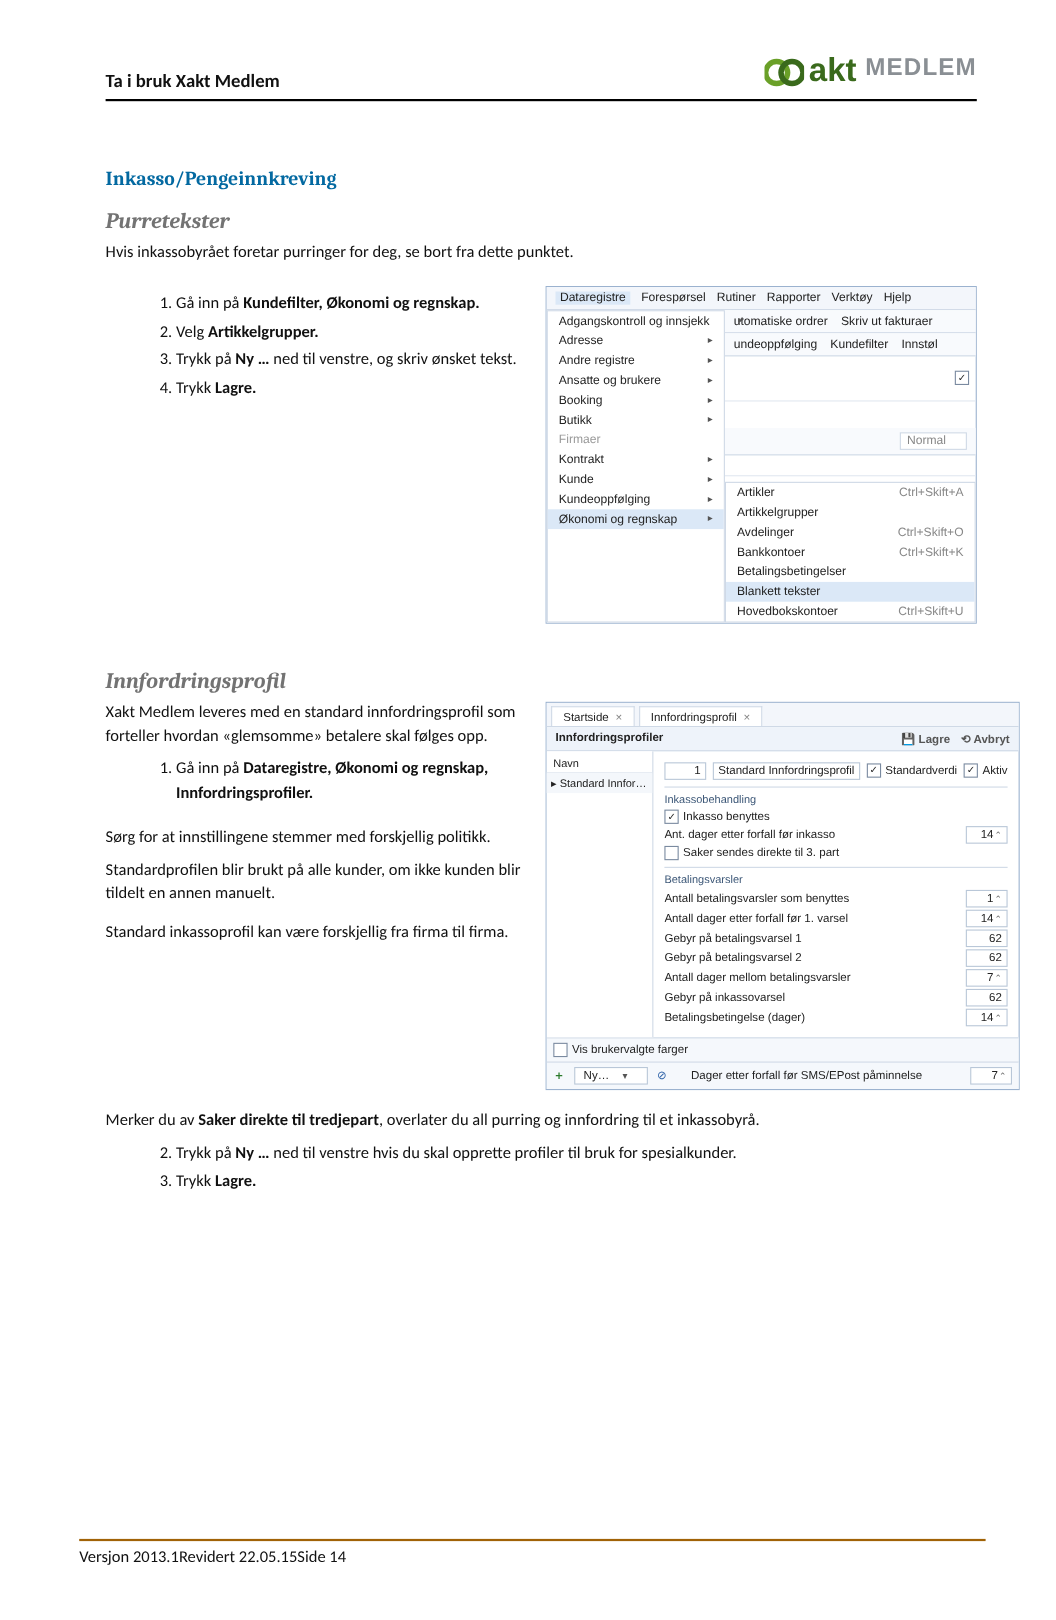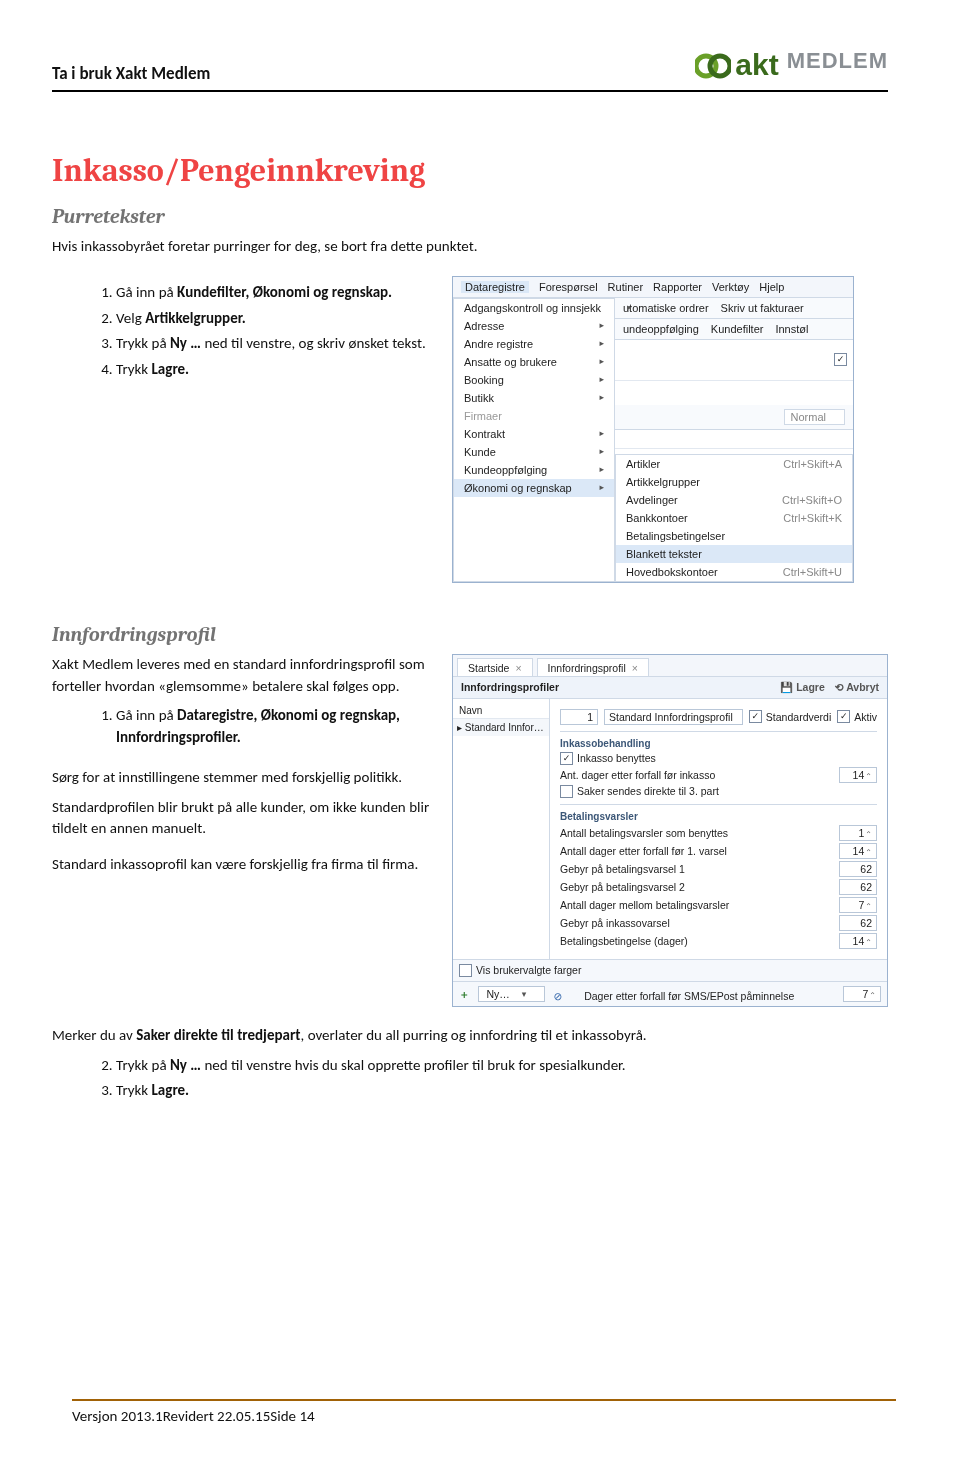--- a/index.html
+++ b/index.html
@@ -1,21 +1,21 @@
 <!DOCTYPE html>
 <html><head>
 <meta charset="utf-8">
 <style>
   body{margin:0;font-family:Calibri,Arial,sans-serif;color:#111;background:#fff}
-  .page{width:960px;height:1473px;margin:0 auto;position:relative;box-sizing:border-box;padding:48px 72px 56px 52px}
+  .page{width:960px;height:1473px;margin:0 auto;position:relative;box-sizing:border-box;padding:48px 72px 56px 96px}
   .header{display:flex;justify-content:space-between;align-items:flex-end;border-bottom:2px solid #000;padding-bottom:6px;margin-bottom:60px}
   .header-title{font-weight:700;font-size:17px}
   .logo{display:flex;gap:4px}
   .logo svg{display:block}
-  .h1{font-family:Cambria,Georgia,serif;font-size:32px;font-weight:700;color:#ef4444;margin:0 0 16px}
+  .h1{font-family:Cambria,Georgia,serif;font-size:18px;font-weight:700;color:#0369a1;margin:0 0 16px}
   .h2{font-family:Cambria,Georgia,serif;font-size:20px;font-style:italic;font-weight:700;color:#737373;margin:0 0 8px}
   .body{font-size:15px;line-height:1.45}
   .body p{margin:0 0 8px}
   .steps{margin:6px 0 0 24px}
   .steps li{margin:0 0 4px}
   .b{font-weight:700}
   .section{margin-bottom:40px}
   .two-col{display:flex;gap:20px;align-items:flex-start}
   .left-col{flex:0 0 380px}
   
@@ -38,22 +38,22 @@
   .scr2 .panel{flex:1;padding:8px 10px}
   .scr2 .sidebar{width:96px;border-right:1px solid #cfd9e6;background:#fff;padding-top:4px}
   .scr2 .sidebar .sh{font-size:10px;padding:2px 6px;border-bottom:1px solid #e2e8f0}
   .scr2 .sidebar .srow{font-size:10px;padding:3px 4px;white-space:nowrap;overflow:hidden;text-overflow:ellipsis}
   .scr2 .frow{display:flex;align-items:center;gap:6px;margin:2px 0;font-size:10.5px;white-space:nowrap}
   .scr2 .frow .lab{flex:1;min-width:0;overflow:hidden;text-overflow:ellipsis}
   .scr2 .inp{border:1px solid #b9c7d8;background:#fff;padding:1px 4px;width:28px;text-align:right}
   .scr2 .spin::after{content:"⌃";font-size:8px;color:#666;margin-left:1px}
   .scr2 .inpw{border:1px solid #b9c7d8;background:#fff;padding:1px 4px;flex:1}
   .scr2 .group{border-top:1px solid #cfd9e6;margin-top:6px;padding-top:6px}
-  .scr2 .group .gtitle{font-size:10px;color:#3c5777;font-weight:700;margin-bottom:3px}
-  .scr2 .toolbar2{display:flex;gap:8px;border-top:1px solid #cfd9e6;background:#f5f8fc;padding:4px 6px;align-items:flex-end;font-size:10.5px;white-space:nowrap}
+  .scr2 .group .gtitle{font-size:10px;color:#3c5777;font-weight:400;margin-bottom:3px}
+  .scr2 .toolbar2{display:flex;gap:8px;border-top:1px solid #cfd9e6;background:#f5f8fc;padding:4px 6px;align-items:center;font-size:10.5px;white-space:nowrap}
   .scr2 .nybtn{border:1px solid #b9c7d8;background:#fff;padding:1px 18px 1px 8px;display:inline-flex;align-items:center;gap:6px}
   .scr2 .nybtn::after{content:"▾";font-size:9px;color:#555;margin-left:6px}
   .chk{display:inline-flex;align-items:center;gap:4px}
   .chk .box{width:11px;height:11px;border:1px solid #7a8aa0;display:inline-flex;align-items:center;justify-content:center;font-size:9px;line-height:1;background:#fff}
   .chk .box.on::before{content:"✓"}
   
   .footer{position:absolute;left:72px;right:64px;bottom:48px;border-top:2px solid #a16207;padding-top:6px;display:flex;justify-content:flex-start;font-size:15px}
   .plus-ico{color:#2a7a2a;font-weight:700}
   .del-ico{color:#3366aa}
 </style>

